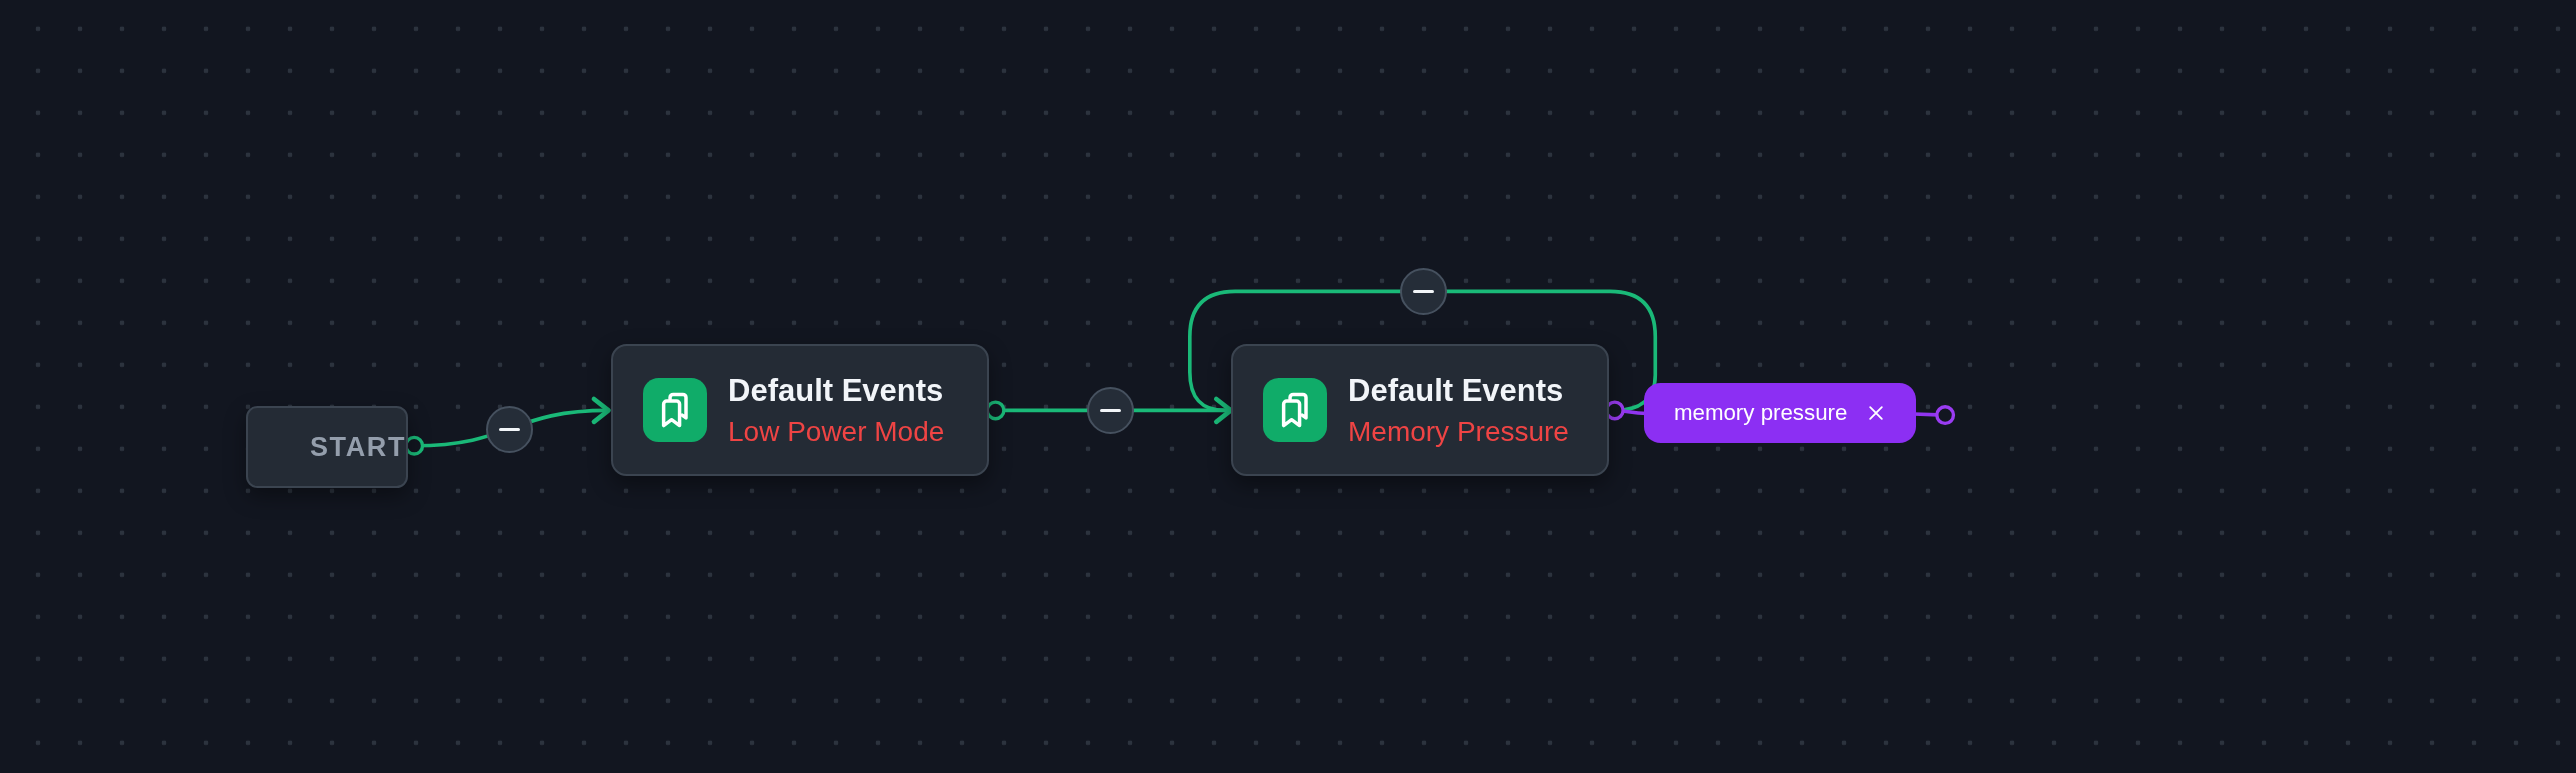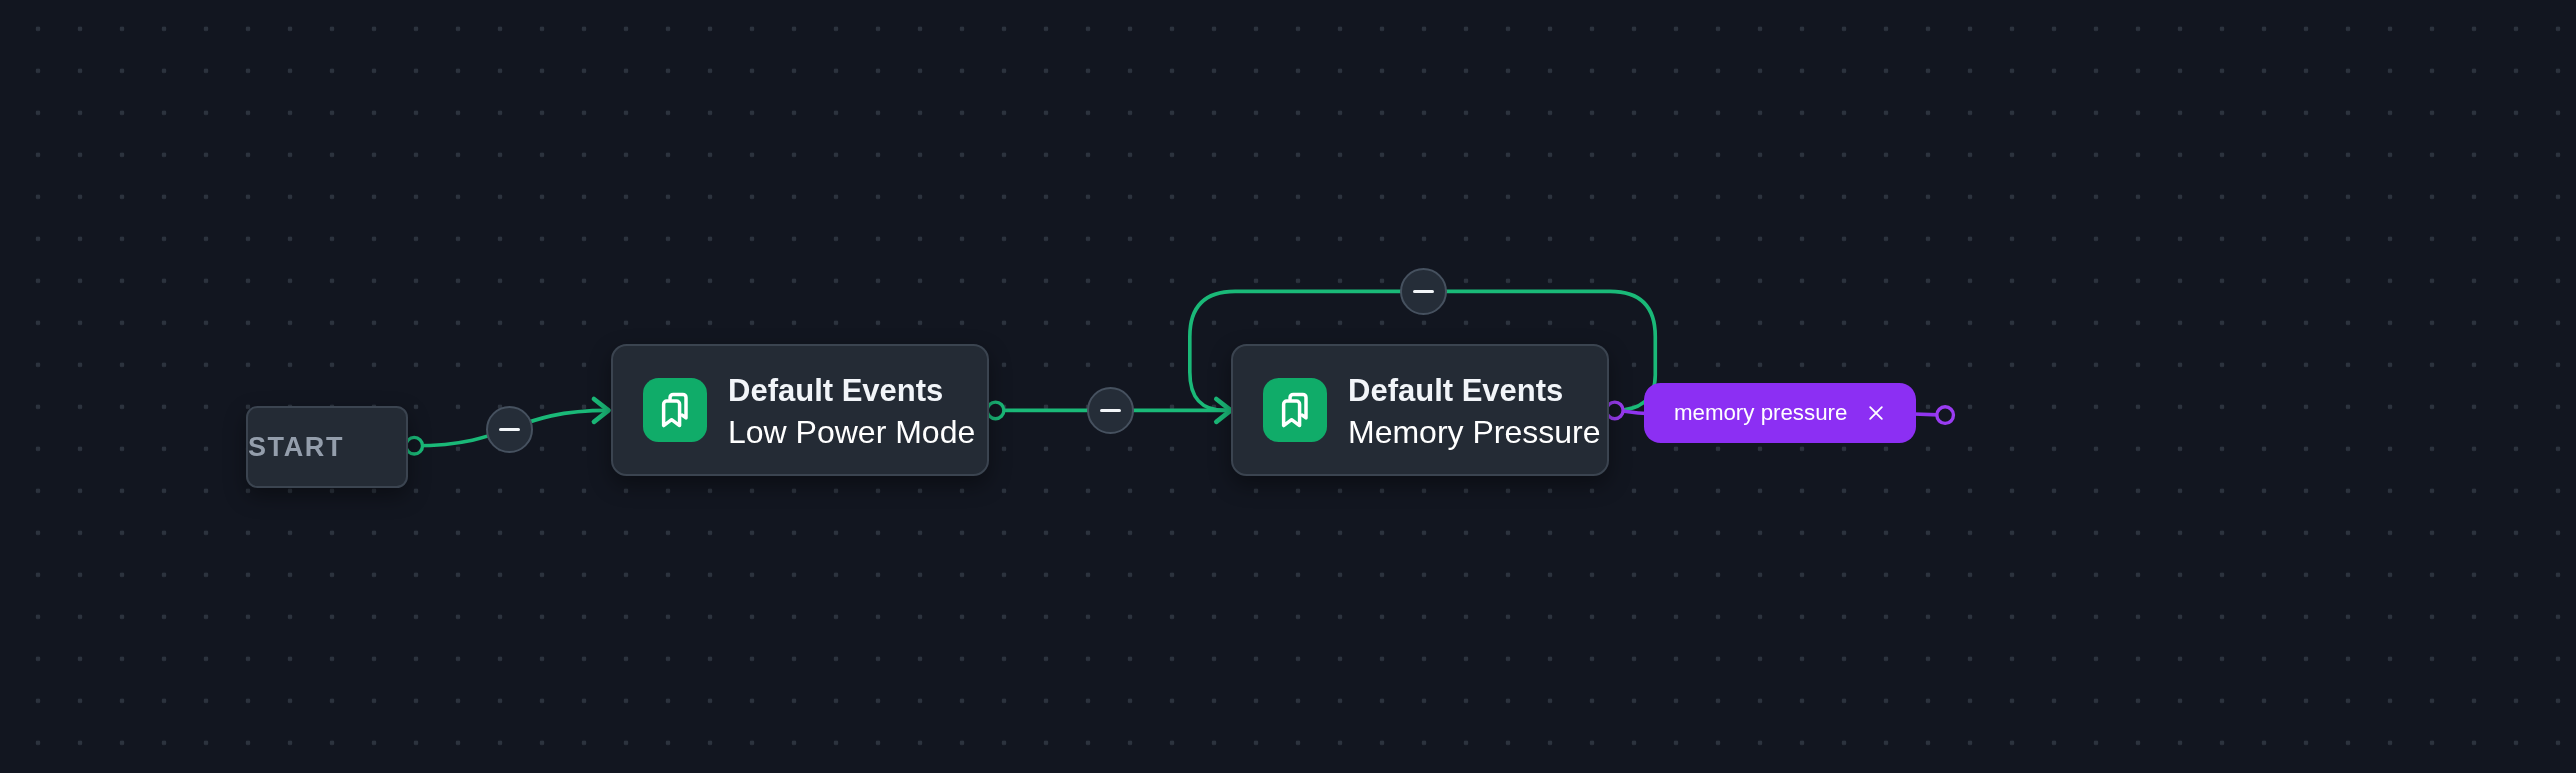--- a/index.html
+++ b/index.html
@@ -14,36 +14,36 @@
     background-position:17px 7.8px;
   }
 
   svg.edge-layer { position:absolute; left:0; top:0; width:2576px; height:773px; }
 
   .node {
     position:absolute; background:#242b35; border:2.1px solid #3b4450;
     border-radius:15.6px; display:flex; align-items:center;
     box-shadow:0 8.3px 21px rgba(0,0,0,0.38);
   }
-  .start-node { border-radius:11.4px; justify-content:flex-start; }
+  .start-node { border-radius:11.4px; justify-content:flex-end; }
   .start-label {
     font-size:27px; font-weight:700; letter-spacing:1.6px; color:#949eac;
   }
 
   .node-icon {
     width:64px; height:64px; border-radius:15.6px; flex:0 0 auto;
     display:flex; align-items:center; justify-content:center;
   }
   .node-icon svg { width:44px; height:44px; display:block; }
   .icon-green  { background:#10ac69; }
   .icon-purple { background:#9b45f6; }
 
   .node-text { display:flex; flex-direction:column; margin-left:21px; }
   .node-title    { font-size:31px; font-weight:700; color:#f2f5f9; line-height:37px; }
-  .node-subtitle { font-size:32px; font-weight:400; color:#ffffff; line-height:32px; margin-top:7.3px; }
+  .node-subtitle { font-size:28px; font-weight:400; color:#ef4444; line-height:32px; margin-top:7.3px; }
 
   .edge-btn {
     position:absolute; width:47px; height:47px; border-radius:50%;
     background:#252d38; border:2.6px solid #46515f;
     display:flex; align-items:center; justify-content:center;
   }
   .edge-btn .minus-bar { width:21px; height:3.1px; border-radius:1.6px; background:#f2f5f8; }
 
   .edge-pill {
     position:absolute; left:1644px; top:383px; width:272px; height:60px;

